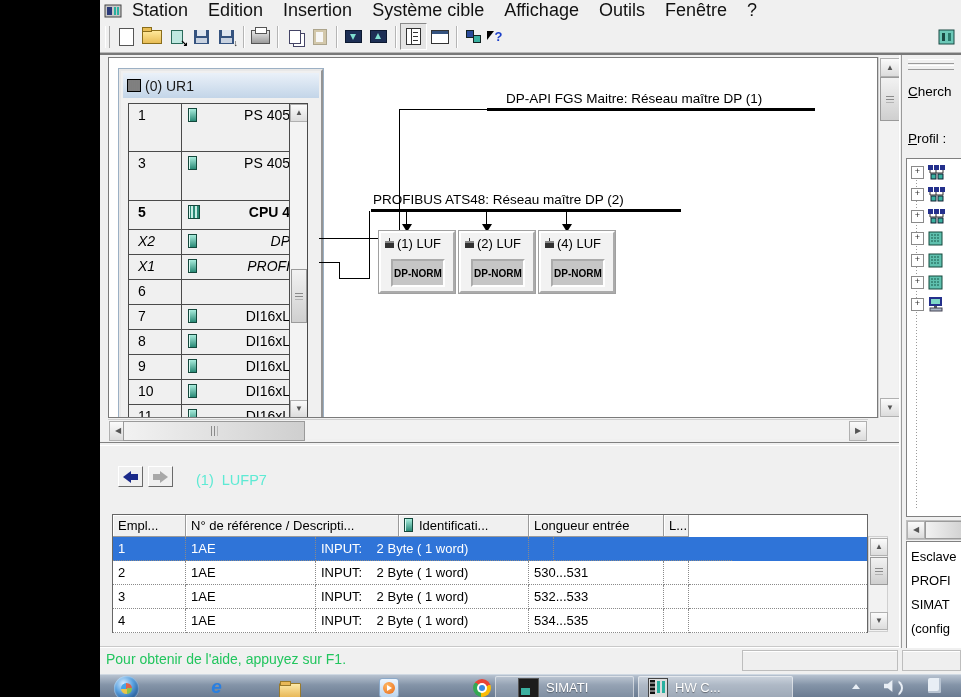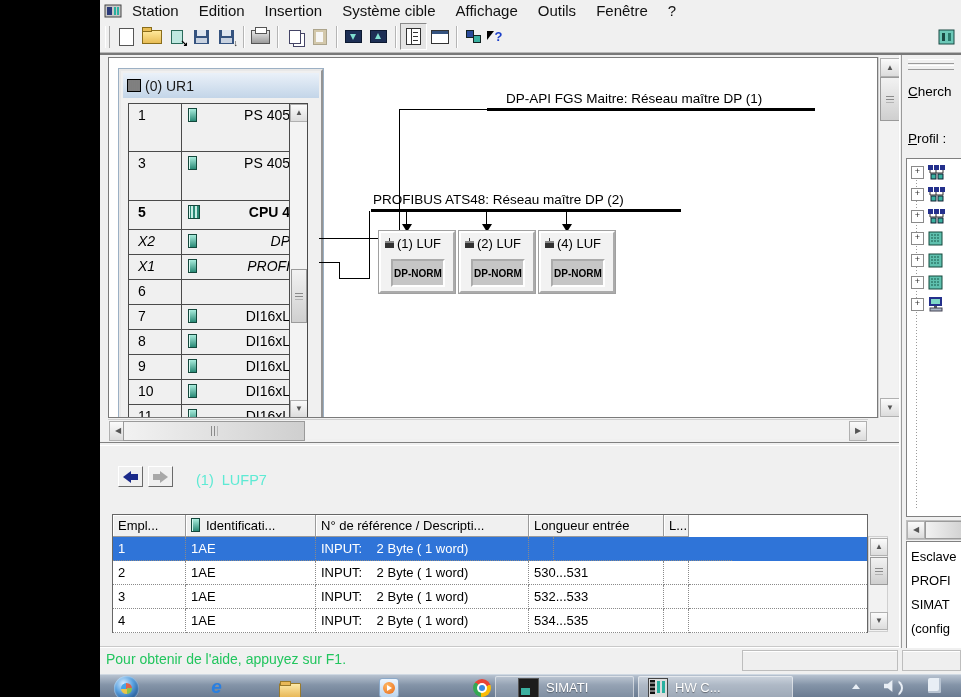--- a/index.html
+++ b/index.html
@@ -2,21 +2,21 @@
 <html><head>
 <meta charset="utf-8">
 <style>
   html,body{margin:0;padding:0;background:#000;}
   #screen{position:relative;width:961px;height:697px;overflow:hidden;background:#000;
           font-family:"Liberation Sans",sans-serif;-webkit-font-smoothing:antialiased;}
   .abs{position:absolute;box-sizing:border-box;}
 
   
   .app-bg{left:100px;top:0;width:861px;height:674px;background:#f0f0f0;}
-  .menubar{left:100px;top:0;width:861px;height:21px;display:flex;align-items:center;font-size:15px;color:#111;}
+  .menubar{left:100px;top:0;width:861px;height:21px;display:flex;align-items:center;font-size:18px;color:#111;}
   .menu-item{padding:1px 10px;white-space:nowrap;}
   .appicon{width:18px;height:16px;margin-left:4px;}
   .toolbar{left:100px;top:21px;width:861px;height:32px;border-bottom:1px solid #b9b9b9;display:flex;align-items:center;padding-left:4px;}
   .tgrip{width:3px;height:22px;border-left:1px solid #fff;border-right:1px solid #a8a8a8;margin:0 4px 0 1px;}
   .tbtn{width:25px;height:25px;display:flex;align-items:center;justify-content:center;position:relative;}
   .tbtn.pressed{border:1px solid;border-color:#8a8a8a #fff #fff #8a8a8a;background:#e4e4e4;}
   .tsep{width:1px;height:22px;background:#b5b5b5;margin:0 4px;box-shadow:1px 0 0 #fff;}
   .mdi-line{left:100px;top:53px;width:861px;height:2px;background:#787878;}
 
   
@@ -408,26 +408,26 @@
         <span class="ba-head" style="border-left:8px solid #a8a8a8;"></span>
       </span>
   </div>
   <div class="abs navlabel" style="left:196px;top:472px;">(1)  LUFP7</div>
 
   <div class="abs dtable">
     <div class="dhead">
       <div class="hcell c0">
           <span>Empl...</span>
         </div>
+      <div class="hcell c2">
+          <span>N° de référence / Descripti...</span>
+        </div>
       <div class="hcell c1">
           <span class="chip" style="margin-top:0;"></span>
           <span>Identificati...</span>
-        </div>
-      <div class="hcell c2">
-          <span>N° de référence / Descripti...</span>
         </div>
       <div class="hcell c3">
           <span>Longueur entrée</span>
         </div>
       <div class="hcell c4">
           <span>L...</span>
         </div>
     </div>
     <div class="drow sel">
       <div class="dcell c0">1</div>

